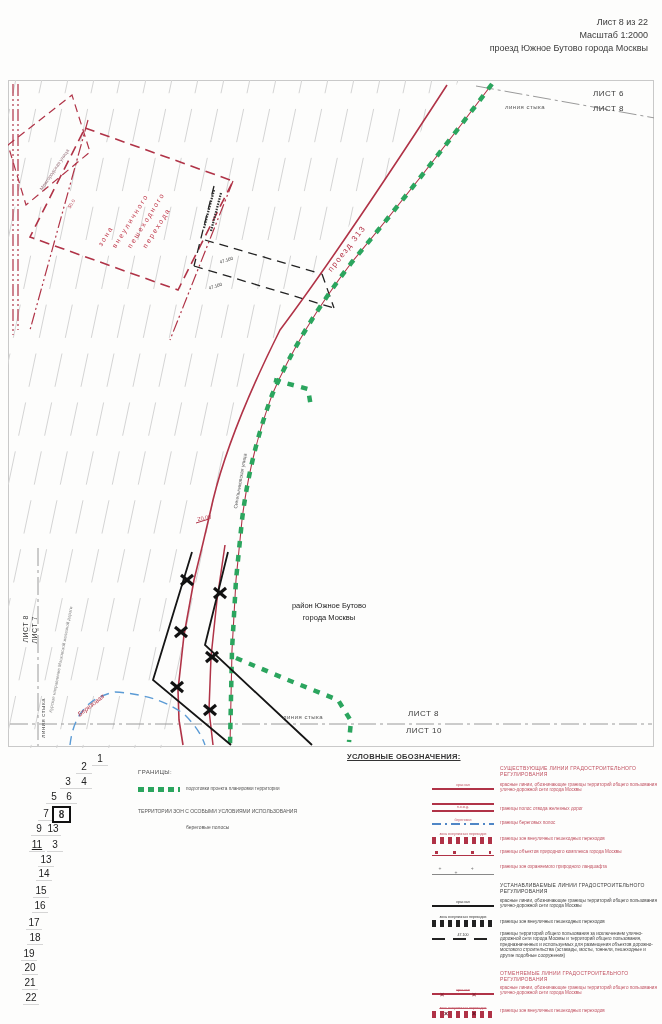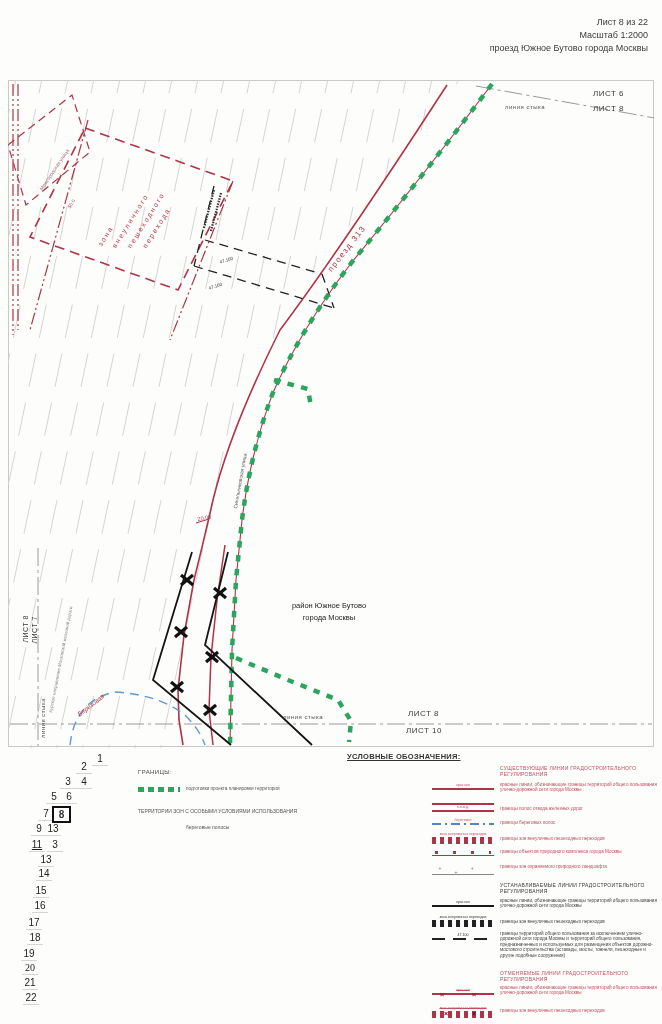--- a/index.html
+++ b/index.html
@@ -210,21 +210,21 @@
     <div class="idxnum" style="left:45px;top:823px;">13</div>
     <div class="idxnum" style="left:29px;top:839px;text-decoration:underline;">11</div>
     <div class="idxnum" style="left:47px;top:839px;">3</div>
     <div class="idxnum" style="left:38px;top:854px;">13</div>
     <div class="idxnum" style="left:36px;top:868px;">14</div>
     <div class="idxnum" style="left:33px;top:885px;">15</div>
     <div class="idxnum" style="left:32px;top:900px;">16</div>
     <div class="idxnum" style="left:26px;top:917px;">17</div>
     <div class="idxnum" style="left:27px;top:932px;">18</div>
     <div class="idxnum" style="left:21px;top:948px;">19</div>
-    <div class="idxnum" style="left:22px;top:962px;font-family:Liberation Serif, serif;">20</div>
+    <div class="idxnum" style="left:22px;top:962px;">20</div>
     <div class="idxnum" style="left:22px;top:977px;">21</div>
     <div class="idxnum" style="left:23px;top:992px;">22</div>
   </div>
 
   <div>
     <div class="abs" id="lg-title" style="left:347px;top:752px;">УСЛОВНЫЕ ОБОЗНАЧЕНИЯ:</div>
 
     <div class="abs lg-h" style="left:138px;top:769px;">ГРАНИЦЫ:</div>
     <div class="abs greensym" style="left:138px;top:787px;"></div>
     <div class="abs lg-t" style="left:186px;top:786px;width:150px;">подготовки проекта планировки территории</div>

